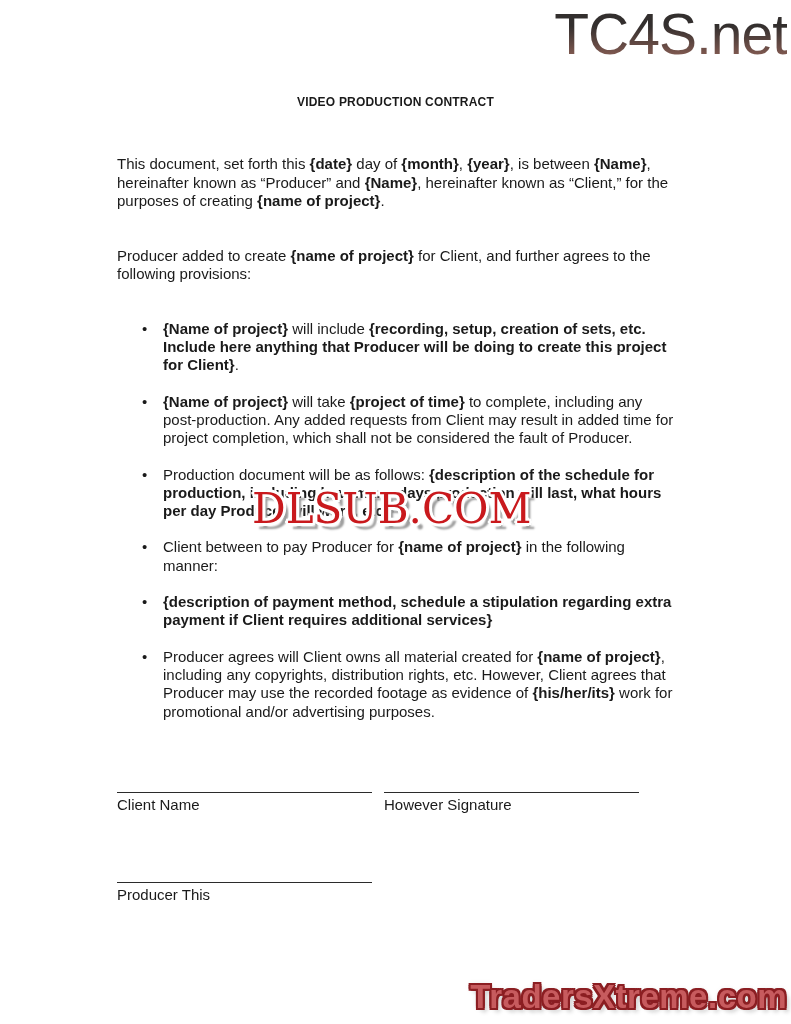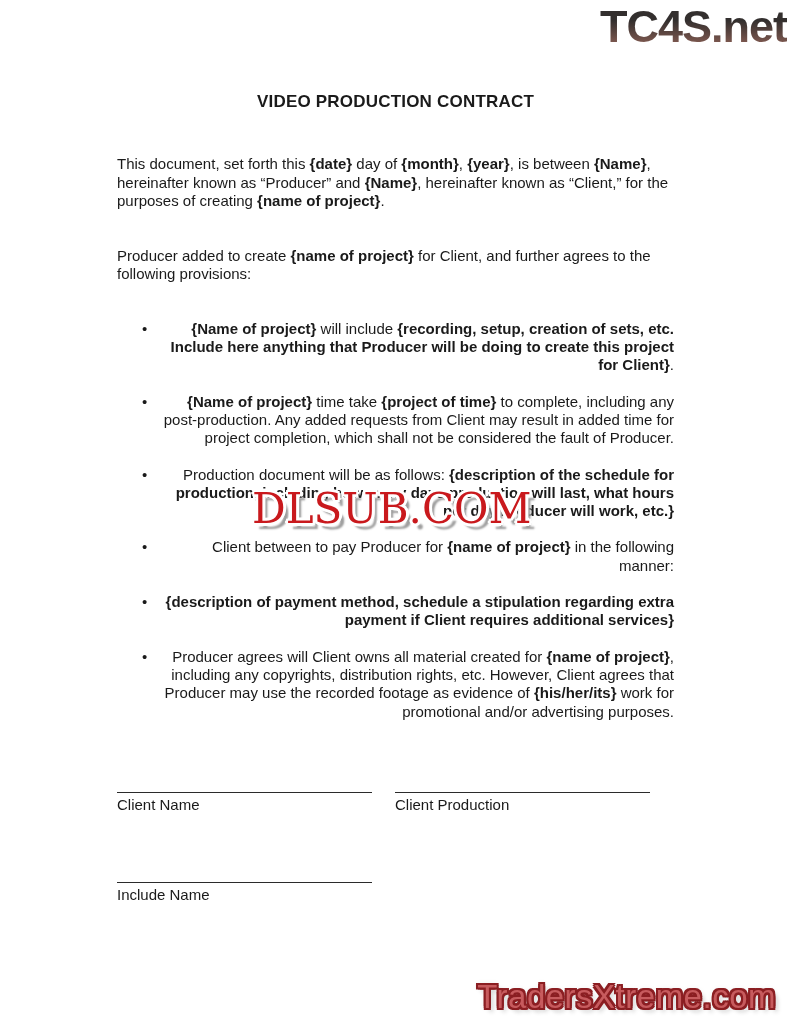--- a/index.html
+++ b/index.html
@@ -19,22 +19,22 @@
     overflow: hidden;
     font-family: "Liberation Sans", "DejaVu Sans", sans-serif;
     color: #1a1a1a;
   }
 
   
   .tc4s {
     position: absolute;
     top: 0px;
     right: 4px;
-    font-size: 45px;
-    font-weight: bold;
+    font-size: 57px;
+    font-weight: normal;
     letter-spacing: -1px;
     color: #4a3f3c;
     line-height: 1.2;
   }
   @supports ((-webkit-background-clip: text) or (background-clip: text)) {
     .tc4s {
       background: linear-gradient(var(--tc4s-top) 38%, var(--tc4s-bottom) 92%);
       -webkit-background-clip: text;
       background-clip: text;
       color: transparent;
@@ -47,52 +47,51 @@
     position: absolute;
     left: 117px;
     top: 0;
     width: 557px;
     font-size: 15px;
     line-height: 18.3px;
   }
   .doc-title {
     margin-top: 93px;
     text-align: center;
-    font-size: 17px;
+    font-size: 12px;
     font-weight: bold;
     letter-spacing: 0.2px;
   }
   .para-intro { margin-top: 44px; }
   .para-provisions { margin-top: 37px; }
   .b { font-weight: bold; }
 
   ul.provisions {
     margin-top: 36px;
     list-style: none;
     padding-left: 46px;
-    text-align: right;
   }
   ul.provisions li {
     position: relative;
     margin-bottom: 18px;
   }
   ul.provisions li::before {
     content: "\2022";
     position: absolute;
     left: -21px;
     top: 0;
   }
 
   
   .sig-row {
     position: absolute;
     left: 117px;
     width: 557px;
     display: flex;
-    gap: 23px;
+    gap: 12px;
   }
   .sig-row-1 { top: 780px; }
   .sig-row-2 { top: 870px; }
   .sig-col { width: 255px; }
   .sig-line {
     height: 13px;
     border-bottom: 1.5px solid #2b2b2b;
   }
   .sig-label {
     margin-top: 3px;
@@ -114,24 +113,24 @@
       -2px 2px 0 #ffffff, 2px 2px 0 #ffffff,
       -3px 0 0 #ffffff, 3px 0 0 #ffffff,
       0 -3px 0 #ffffff, 0 3px 0 #ffffff,
       5px 6px 2px #9c9c9c;
     white-space: nowrap;
   }
 
   
   .traders {
     position: absolute;
-    right: 15px;
+    right: 4px;
     bottom: 8px;
     font-size: 33px;
-    font-weight: normal;
+    font-weight: bold;
     letter-spacing: 0.5px;
     color: var(--traders-fill);
     text-shadow:
       -2px -2px 0 var(--traders-outline), 2px -2px 0 var(--traders-outline),
       -2px 2px 0 var(--traders-outline), 2px 2px 0 var(--traders-outline),
       -2px 0 0 var(--traders-outline), 2px 0 0 var(--traders-outline),
       0 -2px 0 var(--traders-outline), 0 2px 0 var(--traders-outline),
       0 0 6px #d9d9d9, 4px 4px 4px #cccccc;
     white-space: nowrap;
   }
@@ -146,44 +145,44 @@
   <div class="content">
 
     <div class="doc-title">VIDEO PRODUCTION CONTRACT</div>
 
     <p class="para-intro"><span>This document, set forth this </span><span class="b">{date}</span><span> day of </span><span class="b">{month}</span><span>, </span><span class="b">{year}</span><span>, is between </span><span class="b">{Name}</span><span>, hereinafter known as “Producer” and </span><span class="b">{Name}</span><span>, hereinafter known as “Client,” for the purposes of creating </span><span class="b">{name of project}</span><span>.</span></p>
 
     <p class="para-provisions"><span>Producer added to create </span><span class="b">{name of project}</span><span> for Client, and further agrees to the following provisions:</span></p>
 
     <ul class="provisions">
       <li><span class="b">{Name of project}</span><span> will include </span><span class="b">{recording, setup, creation of sets, etc. Include here anything that Producer will be doing to create this project for Client}</span><span>.</span></li>
-      <li><span class="b">{Name of project}</span><span> time take </span><span class="b">{project of time}</span><span> to complete, including any post-production. Any added requests from Client may result in added time for project completion, which shall not be considered the fault of Producer.</span></li>
+      <li><span class="b">{Name of project}</span><span> will take </span><span class="b">{project of time}</span><span> to complete, including any post-production. Any added requests from Client may result in added time for project completion, which shall not be considered the fault of Producer.</span></li>
       <li><span>Production document will be as follows: </span><span class="b">{description of the schedule for production, including how many days production will last, what hours per day Producer will work, etc.}</span></li>
       <li><span>Client between to pay Producer for </span><span class="b">{name of project}</span><span> in the following manner:</span></li>
       <li><span class="b">{description of payment method, schedule a stipulation regarding extra payment if Client requires additional services}</span></li>
       <li><span>Producer agrees will Client owns all material created for </span><span class="b">{name of project}</span><span>, including any copyrights, distribution rights, etc. However, Client agrees that Producer may use the recorded footage as evidence of </span><span class="b">{his/her/its}</span><span> work for promotional and/or advertising purposes.</span></li>
     </ul>
 
   </div>
 
   <div class="sig-row sig-row-1">
     <div class="sig-col">
       <div class="sig-line"></div>
       <div class="sig-label">Client Name</div>
     </div>
     <div class="sig-col">
       <div class="sig-line"></div>
-      <div class="sig-label">Client Production</div>
+      <div class="sig-label">However Signature</div>
     </div>
   </div>
 
   <div class="sig-row sig-row-2">
     <div class="sig-col">
       <div class="sig-line"></div>
-      <div class="sig-label">Include Name</div>
+      <div class="sig-label">Producer This</div>
     </div>
   </div>
 
   <div class="dlsub">DLSUB.COM</div>
 
   <div class="traders">TradersXtreme.com</div>
 
 </div>
 
 </body></html>

